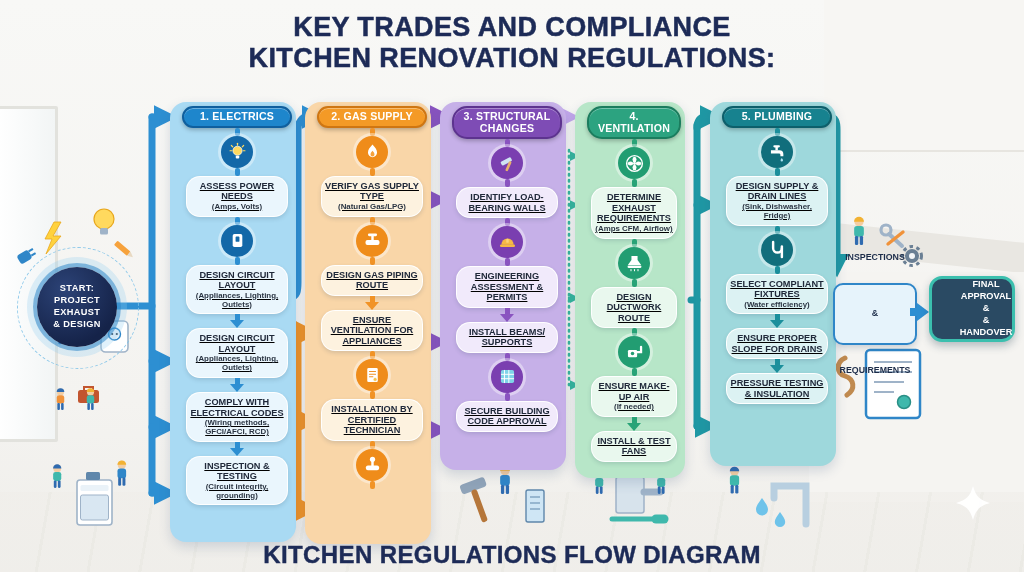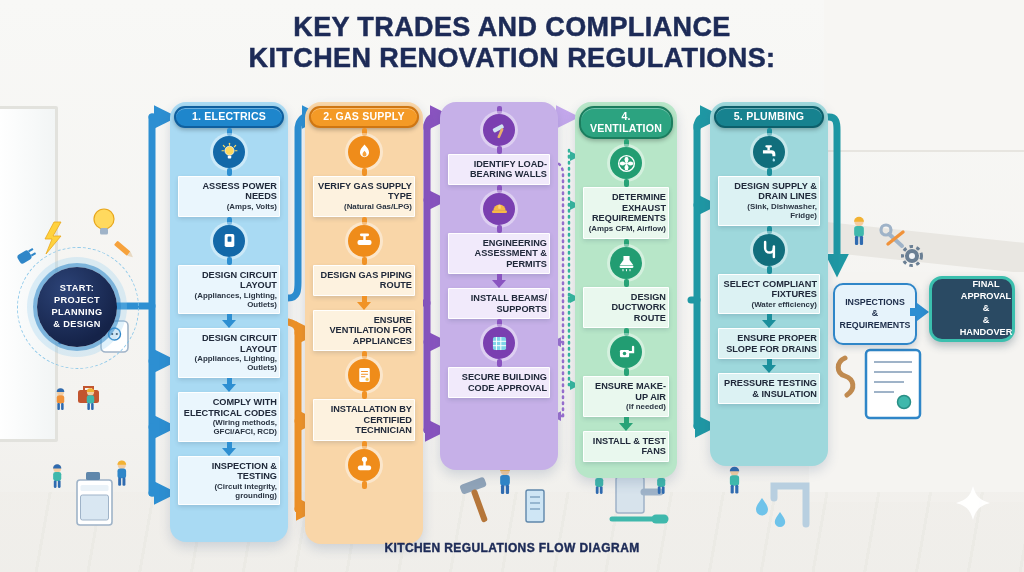--- a/index.html
+++ b/index.html
@@ -14,56 +14,56 @@
   .bg-counter{position:absolute;right:-10px;top:244px;width:230px;height:30px;
     background:#e9e7e2;transform:rotate(6deg);transform-origin:right center;border-radius:3px;}
   .bg-lower-cabinet{position:absolute;right:0;top:272px;width:215px;height:230px;background:#f5f4f1;}
   .bg-floor{position:absolute;left:0;bottom:0;width:100%;height:80px;opacity:.65;
     background:repeating-linear-gradient(100deg,#f0eeea 0 48px,#e9e8e2 48px 51px);}
   
   .title{position:absolute;top:12px;left:0;width:100%;text-align:center;
     font-size:27px;font-weight:800;color:#1d2b57;line-height:1.13;letter-spacing:.4px;
     -webkit-text-stroke:.5px #1d2b57;}
   .caption{position:absolute;top:541px;left:0;width:100%;text-align:center;
-    font-size:12px;font-weight:800;color:#1d2b57;letter-spacing:.4px;-webkit-text-stroke:.4px #1d2b57;}
+    font-size:24px;font-weight:800;color:#1d2b57;letter-spacing:.4px;-webkit-text-stroke:.4px #1d2b57;}
   
   .start-ring{position:absolute;left:17px;top:247px;width:120px;height:120px;border-radius:50%;
     border:1.6px dashed #7fc2e8;opacity:.85;}
   .start-node{position:absolute;left:37px;top:267px;width:80px;height:80px;border-radius:50%;
     background:radial-gradient(circle at 35% 28%,#2c4377,#152349 72%);
     color:#fff;display:flex;flex-direction:column;align-items:center;justify-content:center;
     font-size:9.2px;font-weight:bold;line-height:1.28;letter-spacing:.4px;text-align:center;
     box-shadow:0 0 0 4px rgba(47,134,200,.55),0 0 0 10px rgba(142,205,240,.28);}
   
   #columns .column{position:absolute;top:102px;border-radius:16px;display:flex;flex-direction:column;
-    align-items:center;padding:4px 0 8px 0;background:var(--panel);
+    align-items:center;padding:4px 0 8px 8px;background:var(--panel);
     box-shadow:0 5px 12px rgba(50,80,120,.18);}
   .col-header{min-height:22px;width:calc(100% - 8px);box-sizing:border-box;display:flex;align-items:center;
     justify-content:center;padding:3px 4px;border-radius:15px;background:var(--hbg);color:#fff;
     font-weight:bold;font-size:10.6px;letter-spacing:.2px;text-align:center;line-height:1.1;
     border:2px solid var(--hborder);
     box-shadow:0 2px 4px rgba(0,0,0,.25),inset 0 1px 0 rgba(255,255,255,.35);}
   .c-line{width:5px;height:8px;background:var(--accent);border-radius:2px;flex:0 0 auto;}
   .c-arrow{display:flex;flex-direction:column;align-items:center;height:14px;flex:0 0 auto;}
   .c-arrow .bar{width:5px;flex:1;background:var(--accent);}
   .c-arrow .tri{width:0;height:0;border-left:7px solid transparent;border-right:7px solid transparent;
     border-top:8px solid var(--accent);}
   .icon-circle{width:32px;height:32px;border-radius:50%;background:var(--iconbg);flex:0 0 auto;
     box-shadow:0 0 0 3px rgba(255,255,255,.4);display:flex;align-items:center;justify-content:center;}
   .icon-circle svg{width:21px;height:21px;display:block;}
   .step-box{width:calc(100% - 16px);box-sizing:border-box;background:var(--box);
-    border:1.5px solid rgba(255,255,255,.95);border-radius:1px;padding:4px 2px;text-align:right;
-    box-shadow:0 2px 4px rgba(40,60,90,.16);flex:0 0 auto;}
+    border:1.5px solid rgba(255,255,255,.95);border-radius:14px;padding:4px 2px;text-align:center;
+    box-shadow:0 2px 4px rgba(40,60,90,.16);flex:0 0 auto;text-decoration:underline;}
   .step-title{font-size:9.2px;font-weight:bold;color:#20293a;line-height:1.14;}
   .step-sub{font-size:7.9px;font-weight:bold;color:#2a3442;line-height:1.12;margin-top:1px;}
   
   .inspections-box{position:absolute;left:833px;top:283px;width:80px;height:58px;background:#e6f3fb;
     border:2.5px solid #2f86c8;border-radius:10px;display:flex;flex-direction:column;align-items:center;
     justify-content:center;text-align:center;font-size:8.8px;font-weight:bold;color:#1c2c49;
-    line-height:1.3;box-shadow:0 3px 6px rgba(40,70,110,.2);}
+    line-height:1.3;box-shadow:0 3px 6px rgba(40,70,110,.2);gap:45px;}
   .final-box{position:absolute;left:929px;top:276px;width:86px;height:66px;background:#2a4a63;
     border:3px solid #3bbfae;border-radius:13px;display:flex;flex-direction:column;align-items:center;
     justify-content:center;text-align:center;font-size:9.2px;font-weight:bold;color:#fff;
     line-height:1.3;box-shadow:0 4px 8px rgba(30,60,80,.3);box-sizing:border-box;padding-left:28px;}
   .final-arrow{position:absolute;left:910px;top:303px;display:flex;align-items:center;}
   .final-arrow .bar{width:7px;height:8px;background:#2d8fd2;}
   .final-arrow .head{width:0;height:0;border-top:9px solid transparent;border-bottom:9px solid transparent;
     border-left:12px solid #2d8fd2;}
   svg.overlay{position:absolute;left:0;top:0;pointer-events:none;}
 </style>
@@ -309,21 +309,21 @@
       <path d="M697,205 H699" marker-end="url(#mT)"></path>
       <path d="M697,426 H699" marker-end="url(#mT)"></path>
       <path d="M826,117 H829 C836,117 837,122 837,130 V258" marker-end="url(#mT)"></path>
     </g>
   </svg>
 
   <div class="start-ring"></div>
   <div class="start-node">
     <span>START:</span>
     <span>PROJECT</span>
-    <span>PLANNING</span>
+    <span>EXHAUST</span>
     <span>&amp; DESIGN</span>
   </div>
 
   <div id="columns">
       <div class="column" style="left: 170px; width: 118px; min-height: 428px; --accent: #2d8fd2; --panel: #a9daf3; --box: #eaf6fd; --hbg: #1e86cc; --hborder: #0f5f9e; --iconbg: #1368a8;">
         <div class="col-header">1. ELECTRICS</div>
         <div class="c-line"></div>
         <div class="icon-circle">
           <svg viewBox="0 0 24 24">
             <g stroke="#ffd95e" stroke-width="1.4" stroke-linecap="round">
@@ -432,20 +432,21 @@
         <div class="icon-circle">
           <svg viewBox="0 0 24 24">
             <circle cx="12" cy="6" r="3" fill="#fff"></circle>
             <rect x="10.6" y="8" width="2.8" height="6" fill="#fff"></rect>
             <rect x="4.5" y="13" width="15" height="5.5" rx="2.2" fill="#fff"></rect>
           </svg>
         </div>
         <div class="c-line"></div>
       </div>
       <div class="column" style="left: 440px; width: 118px; min-height: 356px; --accent: #8a54c0; --panel: #c6b0e8; --box: #f1eafb; --hbg: #7e4cb5; --hborder: #5d338f; --iconbg: #7a3fb0;">
+        <div class="col-header">3. STRUCTURAL CHANGES</div>
         <div class="c-line"></div>
         <div class="icon-circle">
           <svg viewBox="0 0 24 24">
             <g transform="rotate(-28 12 10)">
               <rect x="4.5" y="6.5" width="13" height="5" rx="1.6" fill="#cfe4f2"></rect>
             </g>
             <g transform="rotate(24 13 15)">
               <rect x="11.6" y="9" width="3" height="12" rx="1.3" fill="#e8b06a"></rect>
             </g>
           </svg>

